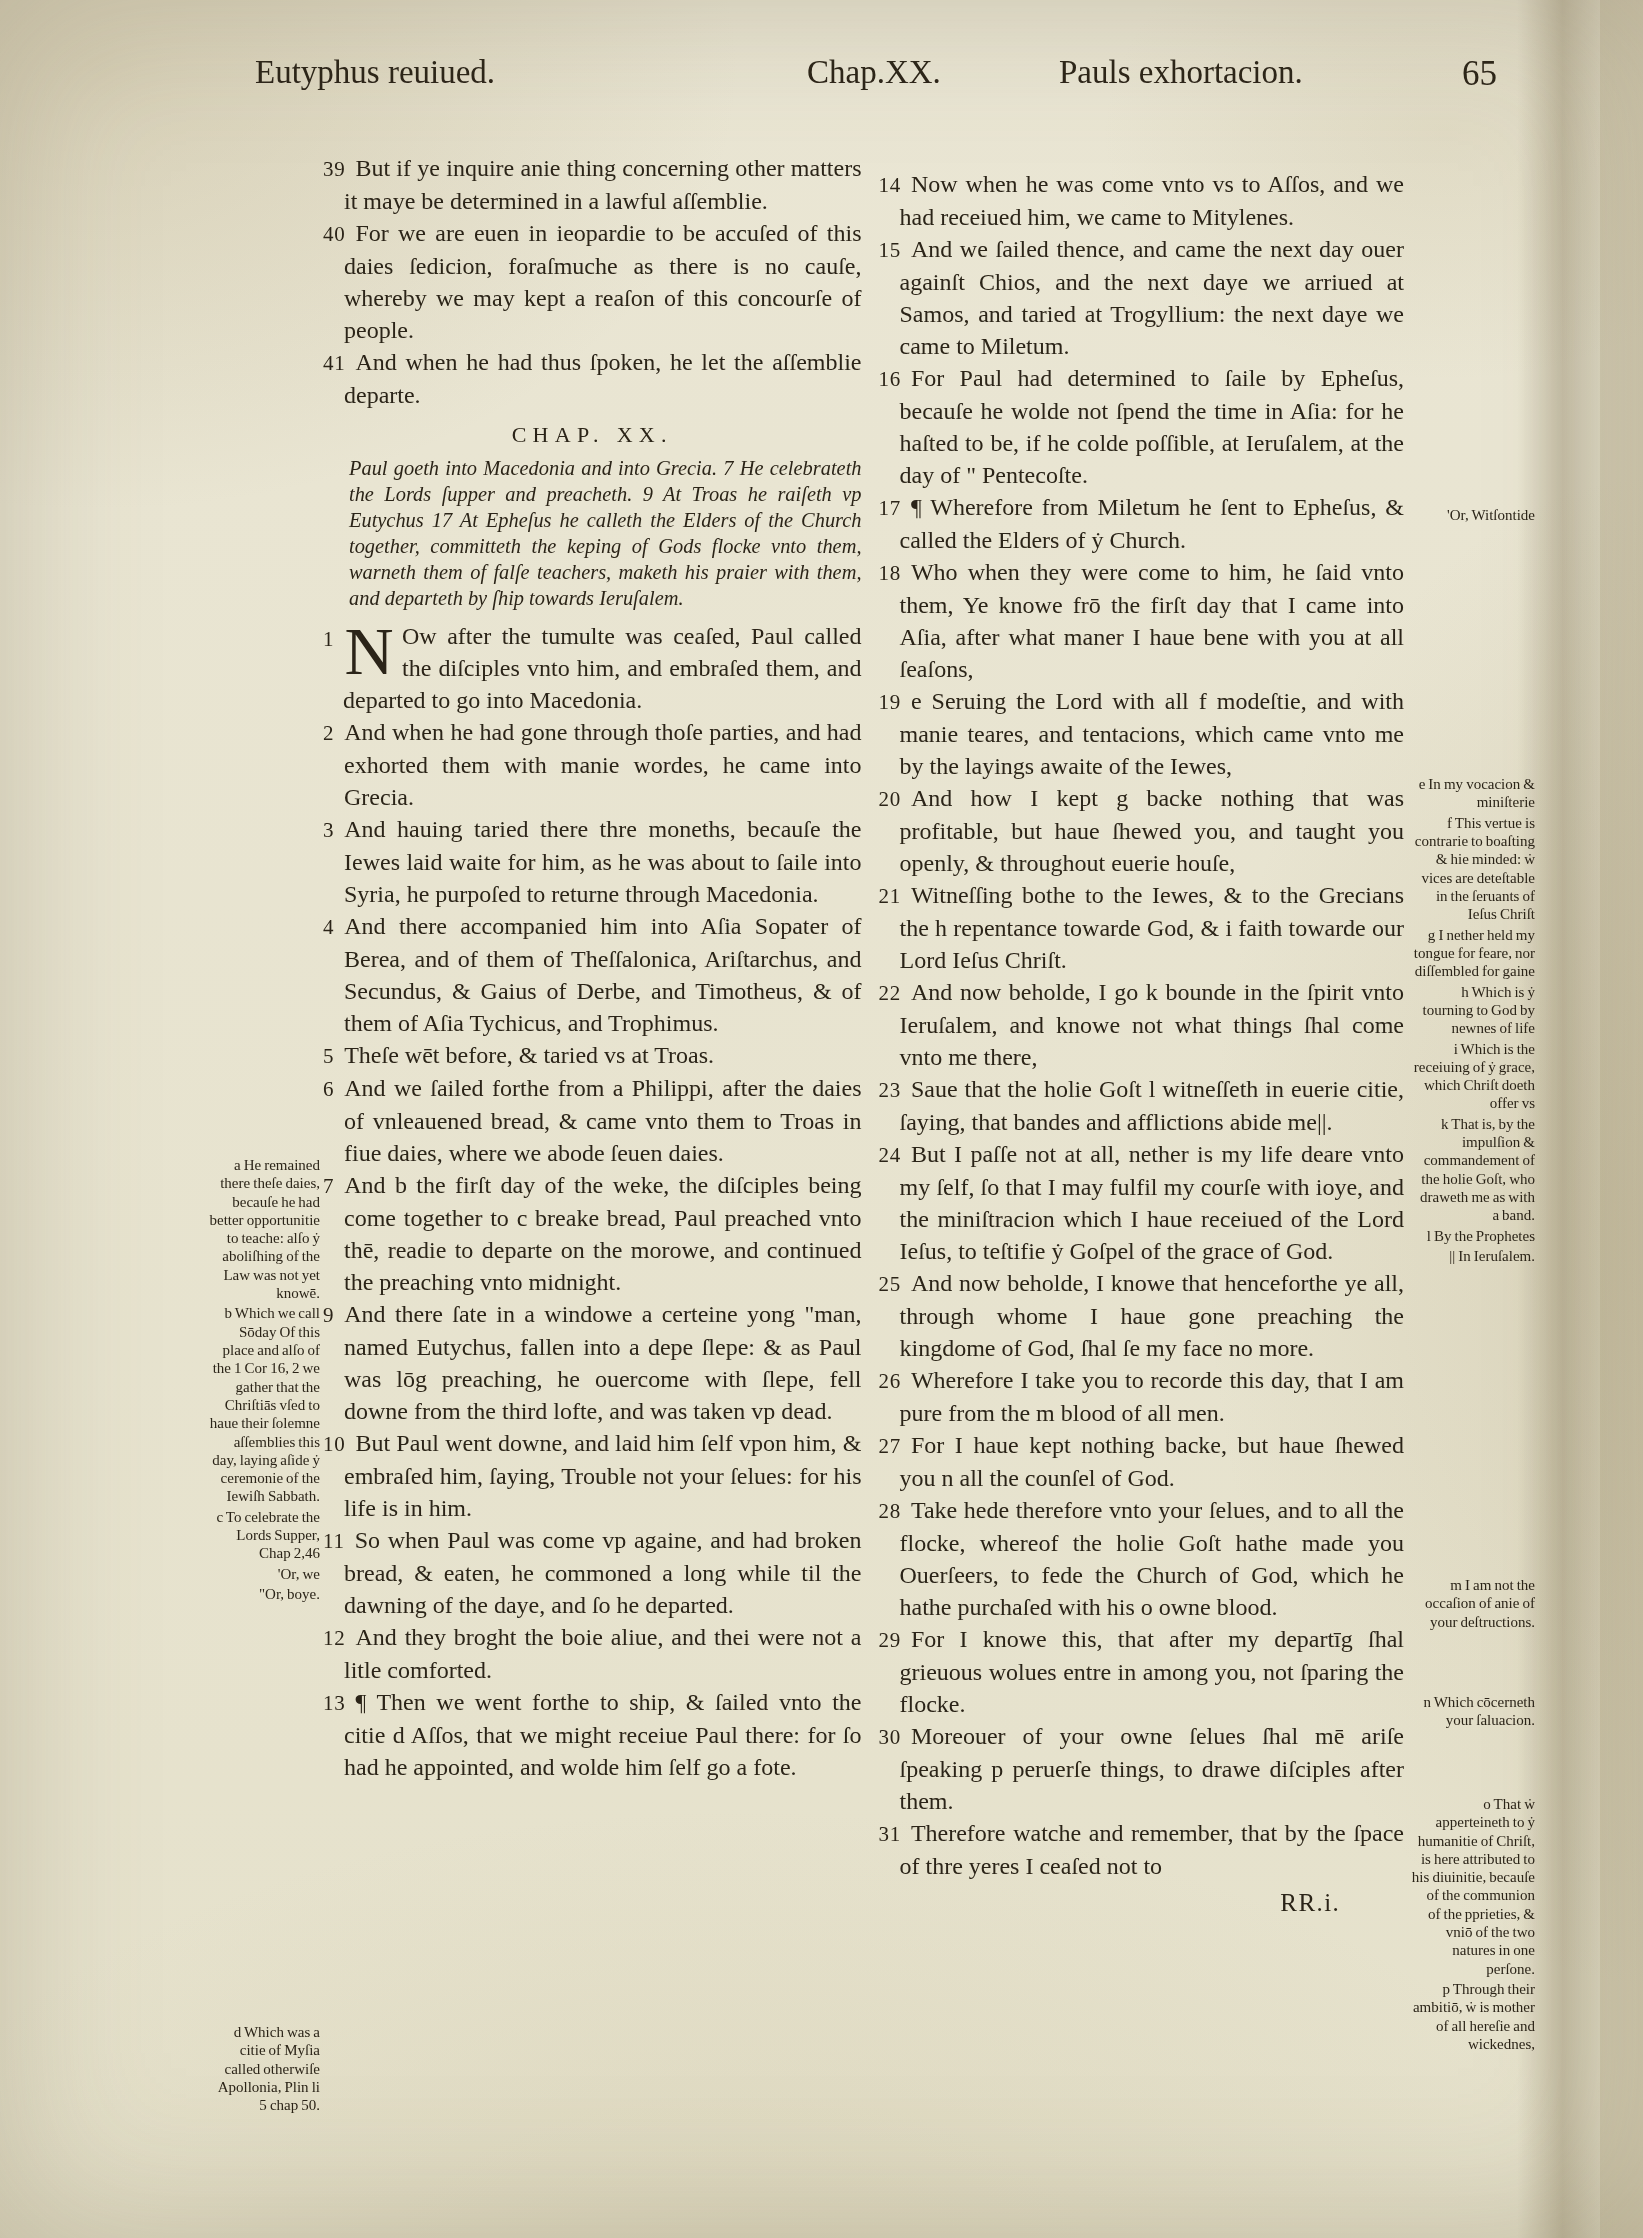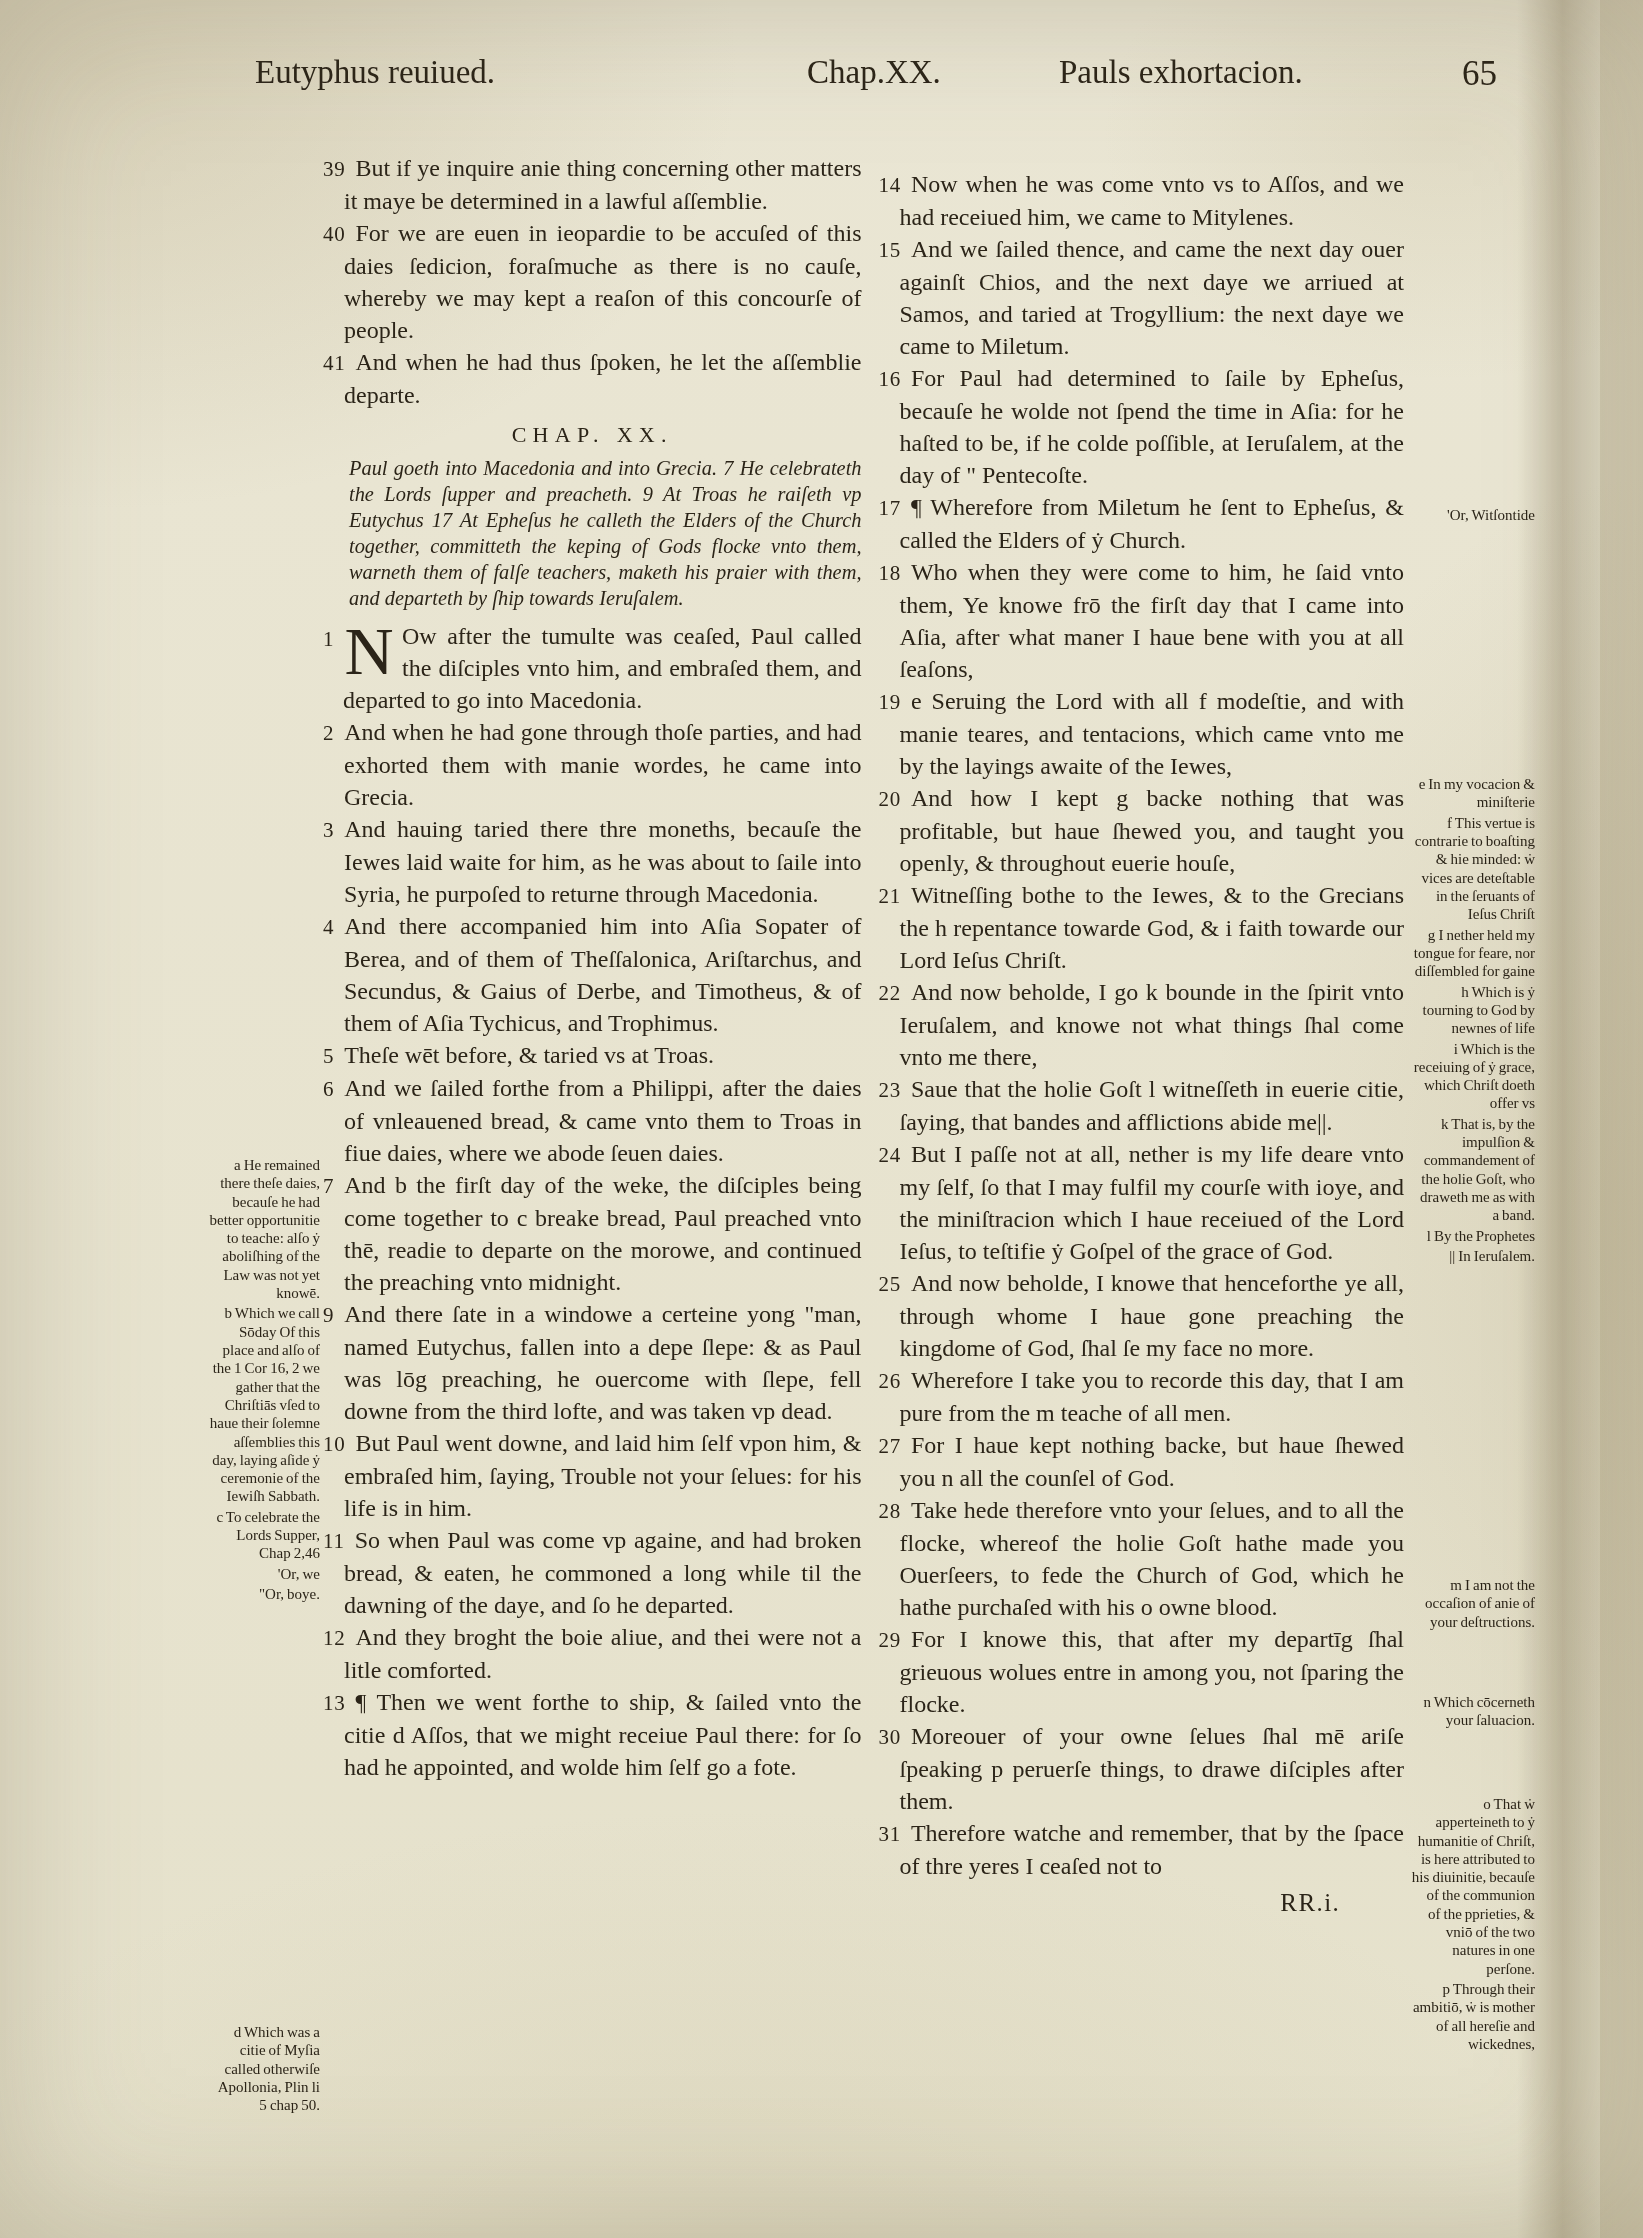--- a/index.html
+++ b/index.html
@@ -212,21 +212,21 @@
           <p class="verse"><span class="vnum">21</span><span class="vtext">Witneſſing bothe to the Iewes, &amp; to the Grecians the h repentance towarde God, &amp; i faith towarde our Lord Ieſus Chriſt.</span></p>
 
           <p class="verse"><span class="vnum">22</span><span class="vtext">And now beholde, I go k bounde in the ſpirit vnto Ieruſalem, and knowe not what things ſhal come vnto me there,</span></p>
 
           <p class="verse"><span class="vnum">23</span><span class="vtext">Saue that the holie Goſt l witneſſeth in euerie citie, ſaying, that bandes and afflictions abide me||.</span></p>
 
           <p class="verse"><span class="vnum">24</span><span class="vtext">But I paſſe not at all, nether is my life deare vnto my ſelf, ſo that I may fulfil my courſe with ioye, and the miniſtracion which I haue receiued of the Lord Ieſus, to teſtifie ẏ Goſpel of the grace of God.</span></p>
 
           <p class="verse"><span class="vnum">25</span><span class="vtext">And now beholde, I knowe that henceforthe ye all, through whome I haue gone preaching the kingdome of God, ſhal ſe my face no more.</span></p>
 
-          <p class="verse"><span class="vnum">26</span><span class="vtext">Wherefore I take you to recorde this day, that I am pure from the m teache of all men.</span></p>
+          <p class="verse"><span class="vnum">26</span><span class="vtext">Wherefore I take you to recorde this day, that I am pure from the m blood of all men.</span></p>
 
           <p class="verse"><span class="vnum">27</span><span class="vtext">For I haue kept nothing backe, but haue ſhewed you n all the counſel of God.</span></p>
 
           <p class="verse"><span class="vnum">28</span><span class="vtext">Take hede therefore vnto your ſelues, and to all the flocke, whereof the holie Goſt hathe made you Ouerſeers, to fede the Church of God, which he hathe purchaſed with his o owne blood.</span></p>
 
           <p class="verse"><span class="vnum">29</span><span class="vtext">For I knowe this, that after my departīg ſhal grieuous wolues entre in among you, not ſparing the flocke.</span></p>
 
           <p class="verse"><span class="vnum">30</span><span class="vtext">Moreouer of your owne ſelues ſhal mē ariſe ſpeaking p peruerſe things, to drawe diſciples after them.</span></p>
 
           <p class="verse"><span class="vnum">31</span><span class="vtext">Therefore watche and remember, that by the ſpace of thre yeres I ceaſed not to</span></p>

